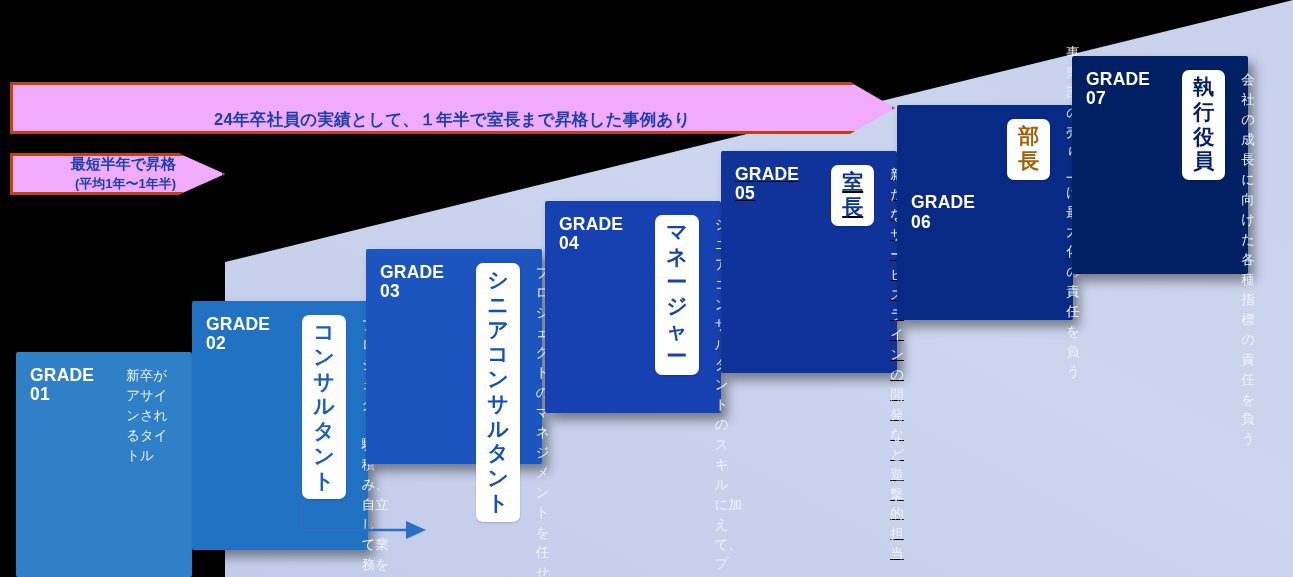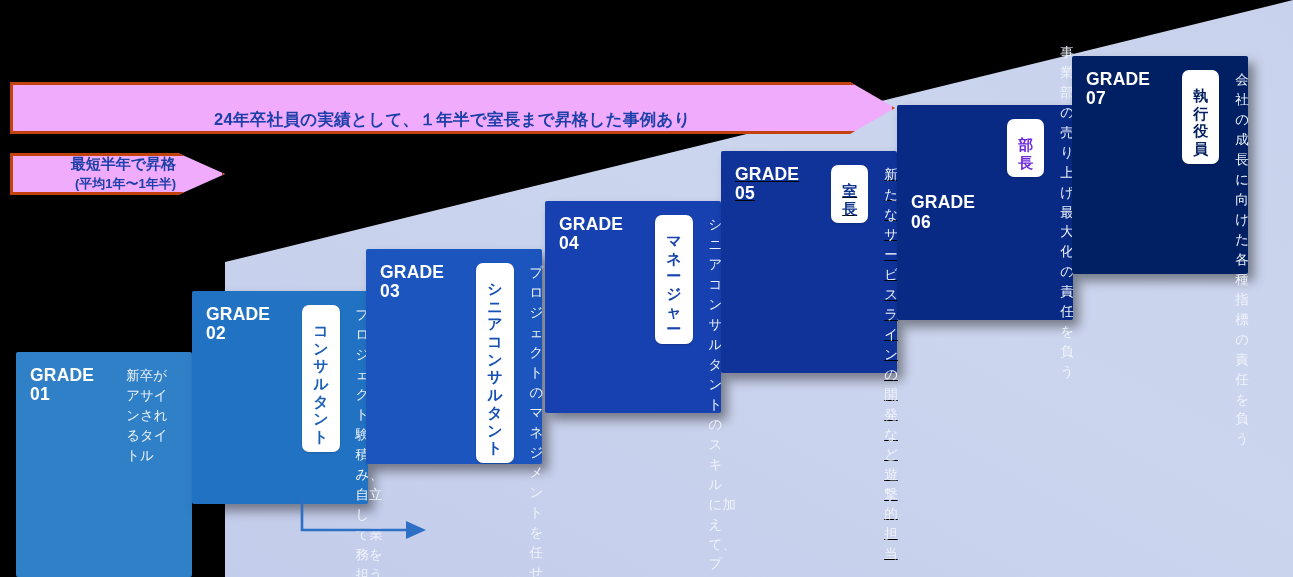--- a/index.html
+++ b/index.html
@@ -40,22 +40,22 @@
     font-size: 17.5px;
     font-weight: bold;
     letter-spacing: 0.2px;
     line-height: 1.1;
   }
   .card-spacer { flex: 1 1 auto; min-height: 10px; }
   .badge {
     align-self: flex-start;
     background: #ffffff;
     border-radius: 7px;
-    padding: 17px 11px 6px 11px;
-    font-size: 15px;
+    padding: 5px 11px 6px 11px;
+    font-size: 21px;
     font-weight: bold;
     line-height: 1.18;
     margin-bottom: 9px;
     white-space: pre-line;
     box-shadow: 0 1px 2px rgba(0,0,0,0.18);
   }
   .card-desc {
     color: #eef3fb;
     font-size: 13.5px;
     line-height: 1.48;
@@ -66,21 +66,21 @@
   .c1 .badge { color: #1a63b0; }
   .c2 { background: #2272c4; }
   .c2 .badge { color: #1a5fb8; }
   .c3 { background: #1b55bd; }
   .c3 .badge { color: #1550b5; }
   .c4 { background: #1741b0; }
   .c4 .badge { color: #1643ad; }
   .c5 { background: #0f3399; }
   .c5 .badge { color: #10358f; }
   .c6 { background: #082a84; align-items: center; }
-  .c6 .badge { color: #6d28d9; }
+  .c6 .badge { color: #a16207; }
   .c7 { background: #002063; }
   .c7 .badge { color: #04205e; }
 
   
   .banner {
     position: absolute;
     background: #f0abfc;
     border: 3px solid #c2410c;
     display: flex;
     align-items: flex-end;
@@ -134,21 +134,21 @@
     </defs>
     <polygon points="225,262 1293,0 1293,577 225,577" fill="url(#rampGrad)"></polygon>
   </svg>
 
   <div class="card c1" style="left:16px; top:352px; height:225px;">
     <div class="card-title">GRADE 01</div>
     <div class="card-spacer"></div>
     <div class="card-desc">新卒がアサインされるタイトル</div>
   </div>
 
-  <div class="card c2" style="left:192px; top:291px; height:213px;">
+  <div class="card c2" style="left:192px; top:301px; height:249px;">
     <div class="card-title">GRADE 02</div>
     <div class="card-spacer"></div>
     <div class="badge">コンサルタント</div>
     <div class="card-desc">プロジェクト経験を積み、自立して業務を担うことが可能</div>
   </div>
 
   <div class="card c3" style="left:366px; top:249px; height:215px;">
     <div class="card-title">GRADE 03</div>
     <div class="card-spacer"></div>
     <div class="badge">シニア

